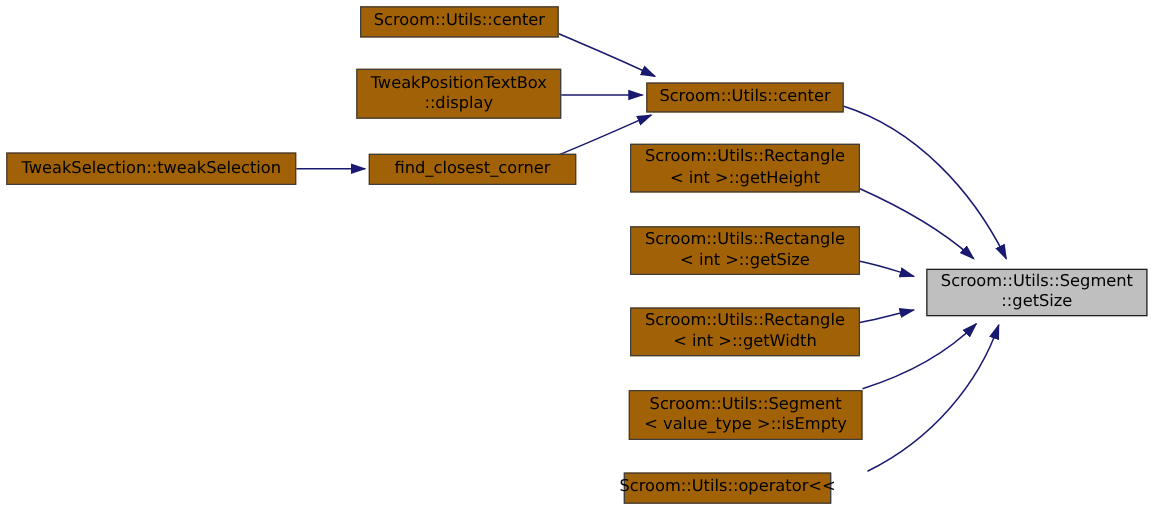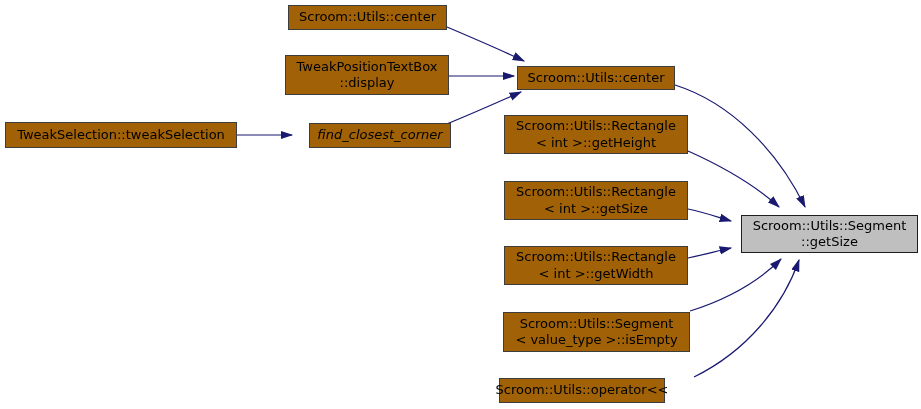--- a/index.html
+++ b/index.html
@@ -66,21 +66,21 @@
     <path class="edge" d="M 694,377 C 747,351 783,306 799,260" marker-end="url(#arrowhead)"></path>
   </svg>
 
   <div class="node" style="left:288px; top:5px; width:159px; height:25px;">Scroom::Utils::center</div>
 
   <div class="node" style="left:285px; top:55px; width:164px; height:40px;">TweakPositionTextBox
 ::display</div>
 
   <div class="node" style="left:5px; top:122px; width:232px; height:26px;">TweakSelection::tweakSelection</div>
 
-  <div class="node" style="left:309px; top:123px; width:142px; height:25px;font-style:italic;">find_closest_corner</div>
+  <div class="node" style="left:295px; top:123px; width:166px; height:25px;">find_closest_corner</div>
 
   <div class="node" style="left:517px; top:66px; width:158px; height:24px;">Scroom::Utils::center</div>
 
   <div class="node" style="left:504px; top:115px; width:184px; height:39px;">Scroom::Utils::Rectangle
 &lt; int &gt;::getHeight</div>
 
   <div class="node" style="left:504px; top:181px; width:184px; height:39px;">Scroom::Utils::Rectangle
 &lt; int &gt;::getSize</div>
 
   <div class="node" style="left:504px; top:246px; width:184px; height:39px;">Scroom::Utils::Rectangle

